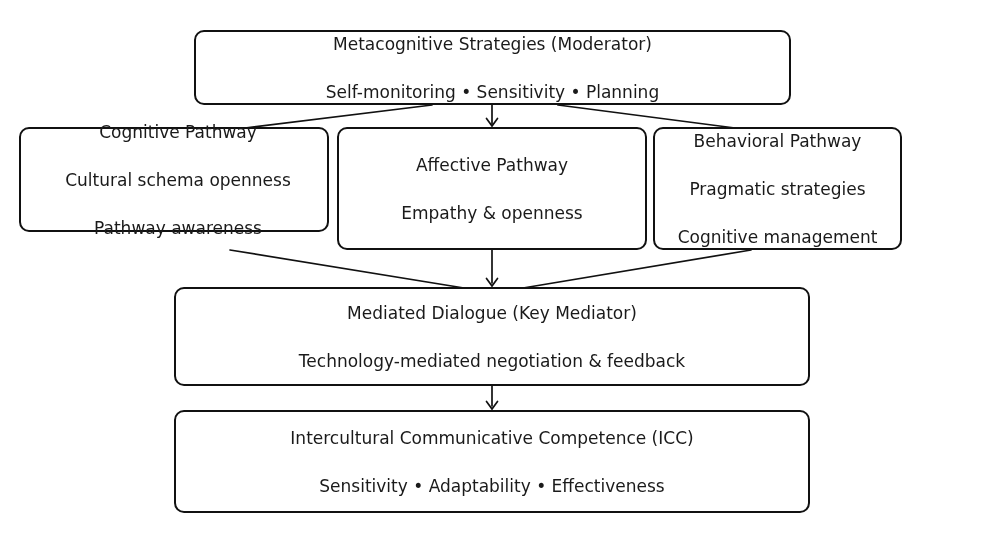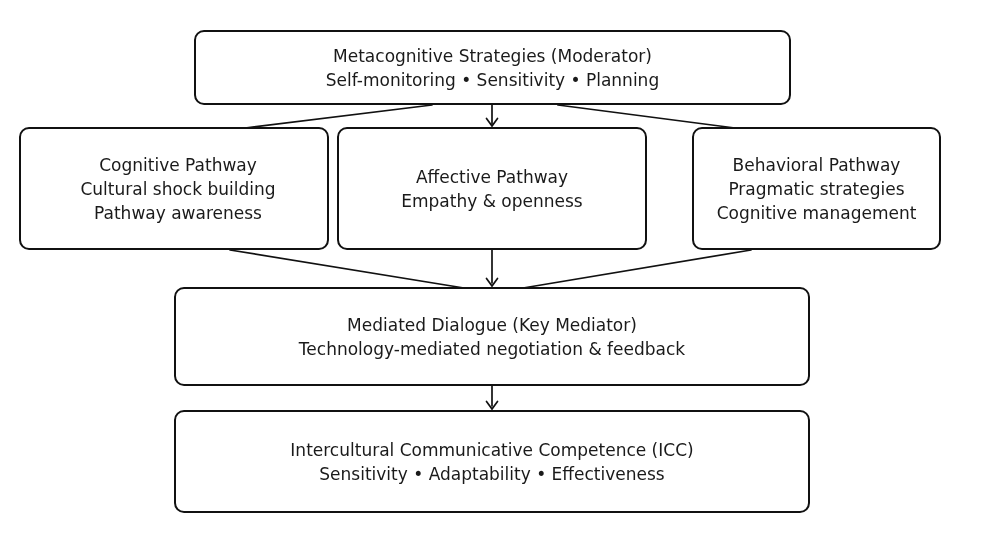--- a/index.html
+++ b/index.html
@@ -23,27 +23,28 @@
     border: 2px solid var(--stroke, #111111);
     border-radius: 10px;
     display: flex;
     flex-direction: column;
     align-items: center;
     justify-content: center;
     text-align: center;
     font-size: 17px;
     line-height: 24px;
     z-index: 1;
+    gap: 24px;
   }
   .box .line { white-space: nowrap; }
   
   .b-meta       { left: 194px; top: 30px;  width: 597px; height: 75px; }
-  .b-cognitive  { left: 19px;  top: 127px; width: 310px; height: 123px; padding-left: 8px; }
+  .b-cognitive  { left: 19px;  top: 127px; width: 310px; height: 105px; padding-left: 8px; }
   .b-affective  { left: 337px; top: 127px; width: 310px; height: 123px; text-align: center; }
-  .b-behavioral { left: 653px; top: 127px; width: 249px; height: 123px; margin-left: 39px; }
+  .b-behavioral { left: 653px; top: 127px; width: 249px; height: 123px; }
   .b-mediated   { left: 174px; top: 287px; width: 636px; height: 99px; justify-content: center; }
   .b-icc        { left: 174px; top: 410px; width: 636px; height: 103px; }
   #connectors {
     position: absolute;
     left: 0; top: 0;
     width: 984px; height: 547px;
     z-index: 0;
     pointer-events: none;
   }
   #connectors path, #connectors line {
@@ -74,21 +75,21 @@
     <path d="M486.5,401.5 L492,409 L497.5,401.5"></path>
   </svg>
 
   <div class="box b-meta">
     <div class="line">Metacognitive Strategies (Moderator)</div>
     <div class="line">Self-monitoring • Sensitivity • Planning</div>
   </div>
 
   <div class="box b-cognitive">
     <div class="line">Cognitive Pathway</div>
-    <div class="line">Cultural shock building</div>
+    <div class="line">Cultural schema openness</div>
     <div class="line">Pathway awareness</div>
   </div>
 
   <div class="box b-affective">
     <div class="line">Affective Pathway</div>
     <div class="line">Empathy &amp; openness</div>
   </div>
 
   <div class="box b-behavioral">
     <div class="line">Behavioral Pathway</div>

